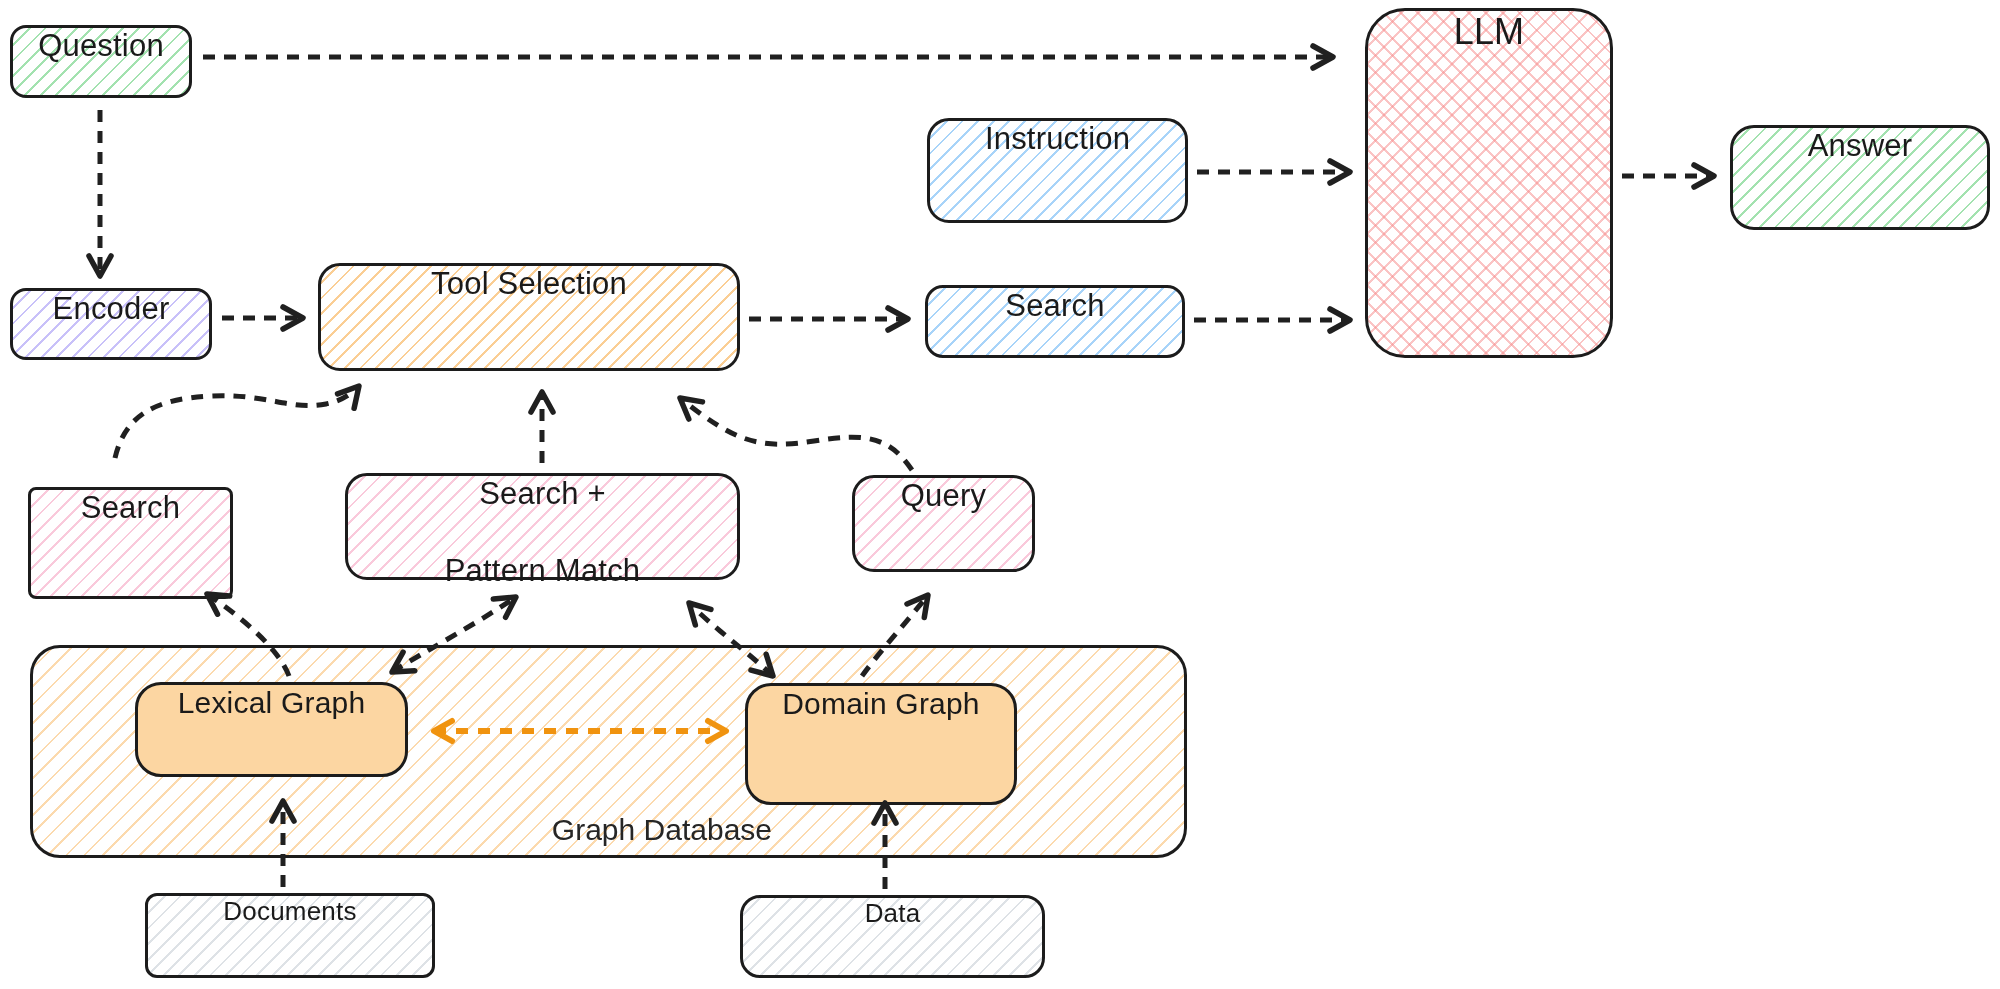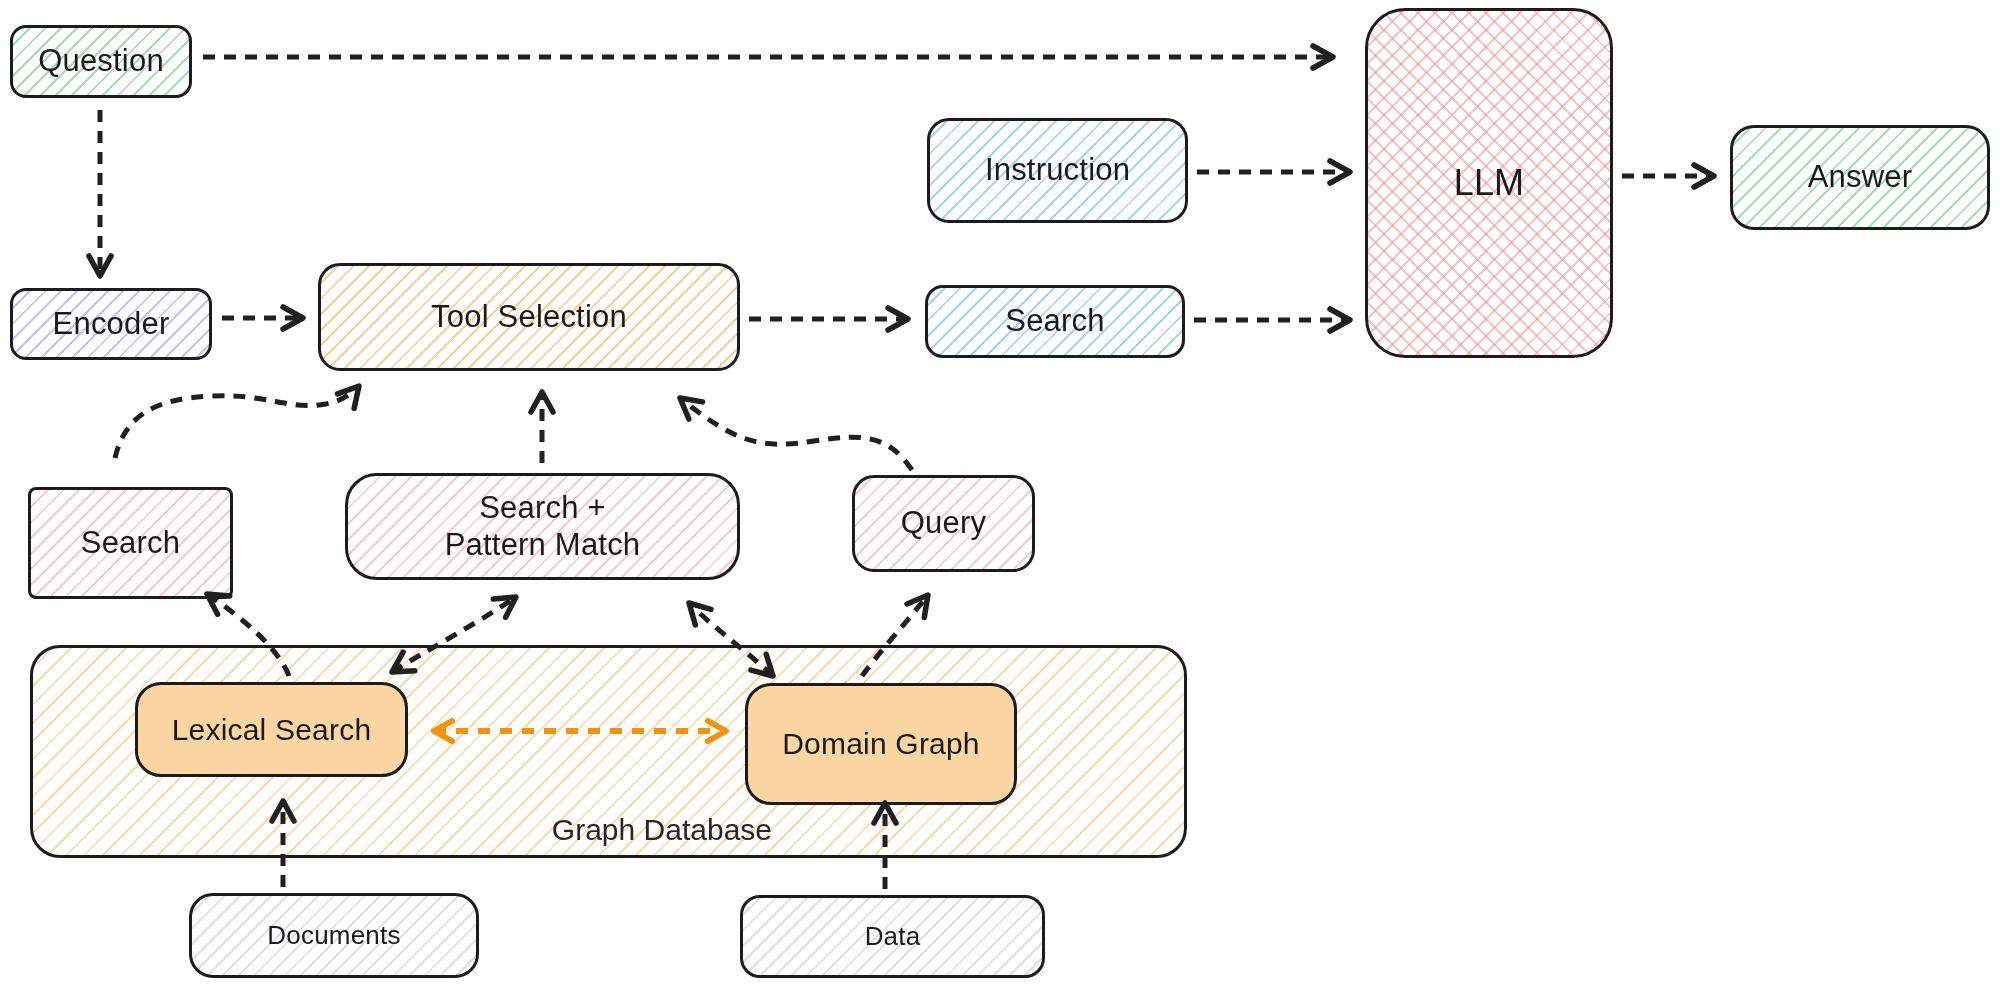--- a/index.html
+++ b/index.html
@@ -3,21 +3,21 @@
 <meta charset="utf-8">
 <style>
   html,body{margin:0;padding:0;background:#ffffff;}
   .canvas{
     position:relative;width:2000px;height:989px;background:#ffffff;overflow:hidden;
     font-family:"Liberation Sans", sans-serif;color:#1a1a1a;
   }
   .node{
     position:absolute;box-sizing:border-box;
     border:3.5px solid #1c1c1c;border-radius:20px;
-    display:flex;flex-direction:column;align-items:center;justify-content:center;
+    display:flex;flex-direction:column;align-items:center;justify-content:flex-start;
     font-size:31px;line-height:1.18;text-align:center;letter-spacing:.2px;
     background-color:#ffffff;
   }
   
   .h-green {background-image:repeating-linear-gradient(135deg, rgba(87,202,110,.55) 0 2px, transparent 2px 11px);}
   .h-purple{background-image:repeating-linear-gradient(135deg, rgba(146,131,243,.5) 0 2px, transparent 2px 11px);}
   .h-blue  {background-image:repeating-linear-gradient(135deg, rgba(96,176,244,.55) 0 2px, transparent 2px 11px);}
   .h-orange{background-image:repeating-linear-gradient(135deg, rgba(247,166,61,.55) 0 2px, transparent 2px 11px);}
   .h-pink  {background-image:repeating-linear-gradient(135deg, rgba(244,148,183,.5) 0 2px, transparent 2px 11px);}
   .h-gray  {background-image:repeating-linear-gradient(135deg, rgba(160,172,184,.35) 0 2px, transparent 2px 11px);}
@@ -69,38 +69,38 @@
   </div>
 
   <div class="node h-green" style="left:1730px;top:125px;width:260px;height:105px;border-radius:24px;">
     <span>Answer</span>
   </div>
 
   <div class="node h-pink" style="left:28px;top:487px;width:205px;height:112px;border-radius:8px;">
     <span>Search</span>
   </div>
 
-  <div class="node h-pink" style="left:345px;top:473px;width:395px;height:107px;border-radius:32px;">
+  <div class="node h-pink" style="left:345px;top:473px;width:395px;height:107px;border-radius:22px;gap:40px;">
     <span>Search +</span>
     <span>Pattern Match</span>
   </div>
 
   <div class="node h-pink" style="left:852px;top:475px;width:183px;height:97px;border-radius:22px;">
     <span>Query</span>
   </div>
 
   <div class="node solid-peach" style="left:135px;top:682px;width:273px;height:95px;border-radius:26px;font-size:30px;">
-    <span>Lexical Search</span>
+    <span>Lexical Graph</span>
   </div>
 
   <div class="node solid-peach" style="left:745px;top:683px;width:272px;height:122px;border-radius:26px;font-size:30px;">
     <span>Domain Graph</span>
   </div>
 
-  <div class="node h-gray" style="left:145px;top:893px;width:290px;height:85px;border-radius:24px;font-size:26px;margin-left:44px;">
+  <div class="node h-gray" style="left:145px;top:893px;width:290px;height:85px;border-radius:12px;font-size:26px;">
     <span>Documents</span>
   </div>
 
   <div class="node h-gray" style="left:740px;top:895px;width:305px;height:83px;border-radius:20px;font-size:26px;">
     <span>Data</span>
   </div>
 
   <svg class="arrows" viewBox="0 0 2000 989">
     <defs>
       <marker id="chev" viewBox="0 0 34 34" markerWidth="34" markerHeight="34" refX="27" refY="17" orient="auto-start-reverse" markerUnits="userSpaceOnUse">

